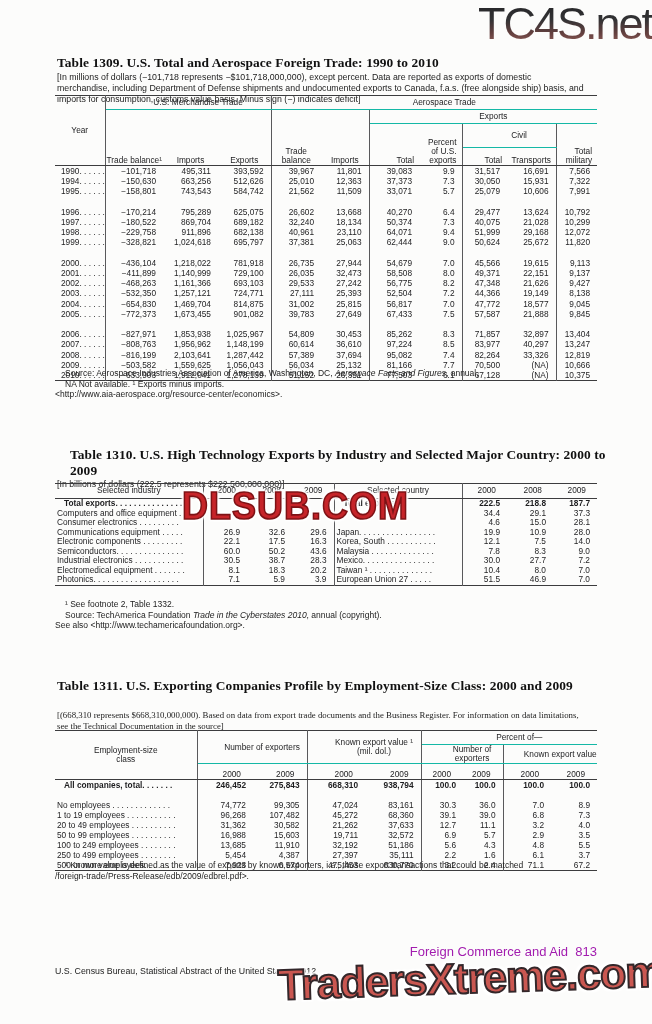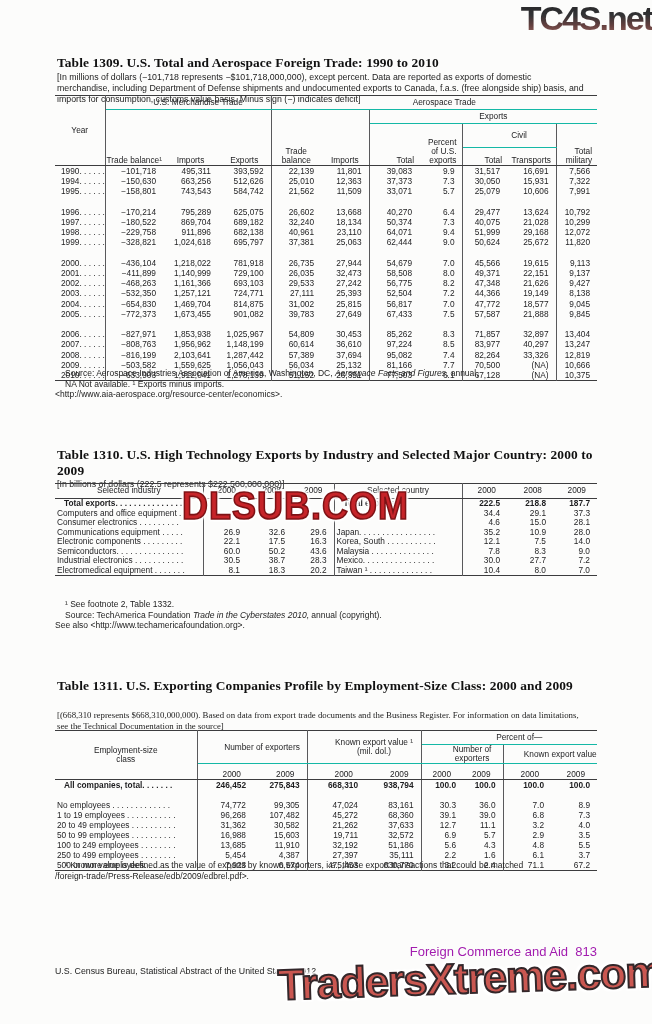--- a/index.html
+++ b/index.html
@@ -47,21 +47,21 @@
 
   .t1311 thead .hrA{height:14px;} .t1311 thead .hrB{height:14px;} .t1311 thead .hrC{height:16px;}
   .t1311 tbody tr{height:10px;line-height:10px;}
   .t1311 td.lbl{padding-left:2px;}
   .t1311 tr.bold td.lbl{padding-left:9px;}
   .t1311 .pre{white-space:pre-line;vertical-align:middle;}
   .t1311 .cls-th{vertical-align:middle;}
   .t1311 th.yr{vertical-align:bottom;text-align:right;padding-right:12px;}
 
   
-  .wm-top{top:1px;right:0;z-index:6;font-weight:bold;font-size:34px;line-height:1;letter-spacing:-2px;
+  .wm-top{top:1px;right:0;z-index:6;font-weight:normal;font-size:45px;line-height:1;letter-spacing:-2px;
     background:linear-gradient(180deg,#232325 0%,#333335 42%,#64403f 72%,#97635d 100%);
     -webkit-background-clip:text;background-clip:text;color:transparent;}
   .wm-mid{top:488px;left:182px;z-index:6;font-weight:bold;font-size:36px;line-height:1;letter-spacing:1px;
     color:#c62429;-webkit-text-stroke:1.5px #7d1215;transform:scaleY(1.08);
     text-shadow:0 0 2px #fff,0 0 3px #fff,0 0 4px #fff,2px 2px 2px #fff,-2px -2px 2px #fff,2px -2px 2px #fff,-2px 2px 2px #fff;}
   .wm-bottom{top:957px;left:278px;z-index:6;font-weight:bold;font-size:43px;line-height:1;letter-spacing:-1px;
     color:#ca5751;-webkit-text-stroke:2px #33272a;transform:rotate(-2deg);
     text-shadow:0 0 2px #fff,0 0 3px #fff,0 0 5px #fff,3px 3px 2px #fff,-3px -3px 2px #fff,3px -3px 2px #fff,-3px 3px 2px #fff;}
 
   .footer-right{top:944px;left:55px;width:542px;text-align:right;font-size:13px;color:#a21caf;white-space:pre;}
@@ -117,21 +117,21 @@
         <th class="hb ar">Total</th>
         <th class="br hb">Transports</th>
       </tr>
     </thead>
     <tbody id="tb1309">
         <tr>
           <td class="lbl br">1990. . . . . . .</td>
           <td class="num">−101,718</td>
           <td class="num">495,311</td>
           <td class="num br">393,592</td>
-          <td class="num">22,139</td>
+          <td class="num">39,967</td>
           <td class="num br">11,801</td>
           <td class="num">39,083</td>
           <td class="num br">9.9</td>
           <td class="num">31,517</td>
           <td class="num br">16,691</td>
           <td class="num">7,566</td>
         </tr>
         <tr>
           <td class="lbl br">1994. . . . . . .</td>
           <td class="num">−150,630</td>
@@ -394,21 +394,21 @@
         </tr>
       </tbody>
   </table>
 
   <div class="abs fnblock" style="top:368px;left:55px;">
     <p class="ind"><span>Source: Aerospace Industries Association of America, Washington, DC, </span><i>Aerospace Facts and Figures</i><span>, annual,</span></p>
     <p class="ind">NA Not available. ¹ Exports minus imports.</p>
     <p>&lt;http://www.aia-aerospace.org/resource-center/economics&gt;.</p>
   </div>
 
-  <h2 class="abs title" style="top:436px;left:57px;">Table 1310. U.S. High Technology Exports by Industry and Selected Major Country: 2000 to 2009</h2>
+  <h2 class="abs title" style="top:436px;left:70px;">Table 1310. U.S. High Technology Exports by Industry and Selected Major Country: 2000 to 2009</h2>
   <p class="abs note" style="top:470px;left:57px;">[In billions of dollars (222.5 represents $222,500,000,000)]</p>
 
   <table class="abs t1310" style="top:483px;left:55px;">
     <colgroup>
       <col style="width:148px">
         <col style="width:44px">
         <col style="width:45px">
         <col style="width:42px">
       <col style="width:128px">
         <col style="width:45px">
@@ -457,21 +457,21 @@
           <td class="num">4.6</td>
           <td class="num">15.0</td>
           <td class="num">28.1</td>
         </tr>
         <tr>
           <td class="lbl br">Communications equipment . . . . .</td>
           <td class="num">26.9</td>
           <td class="num">32.6</td>
           <td class="num br">29.6</td>
           <td class="lbl br">Japan. . . . . . . . . . . . . . . . .</td>
-          <td class="num">35.2</td>
+          <td class="num">19.9</td>
           <td class="num">10.9</td>
           <td class="num">28.0</td>
         </tr>
         <tr>
           <td class="lbl br">Electronic components . . . . . . . . .</td>
           <td class="num">22.1</td>
           <td class="num">17.5</td>
           <td class="num br">16.3</td>
           <td class="lbl br">Korea, South . . . . . . . . . . .</td>
           <td class="num">12.1</td>
@@ -499,20 +499,30 @@
           <td class="num">7.2</td>
         </tr>
         <tr>
           <td class="lbl br">Electromedical equipment . . . . . . .</td>
           <td class="num">8.1</td>
           <td class="num">18.3</td>
           <td class="num br">20.2</td>
           <td class="lbl br">Taiwan ¹ . . . . . . . . . . . . . .</td>
           <td class="num">10.4</td>
           <td class="num">8.0</td>
+          <td class="num">7.0</td>
+        </tr>
+        <tr>
+          <td class="lbl br">Photonics. . . . . . . . . . . . . . . . . . .</td>
+          <td class="num">7.1</td>
+          <td class="num">5.9</td>
+          <td class="num br">3.9</td>
+          <td class="lbl br">European Union 27 . . . . .</td>
+          <td class="num">51.5</td>
+          <td class="num">46.9</td>
           <td class="num">7.0</td>
         </tr>
       </tbody>
   </table>
 
   <div class="abs fnblock" style="top:599px;left:55px;">
     <p class="ind">¹ See footnote 2, Table 1332.</p>
     <p class="ind"><span>Source: TechAmerica Foundation </span><i>Trade in the Cyberstates 2010</i><span>, annual (copyright).</span></p>
     <p>See also &lt;http://www.techamericafoundation.org&gt;.</p>
   </div>

